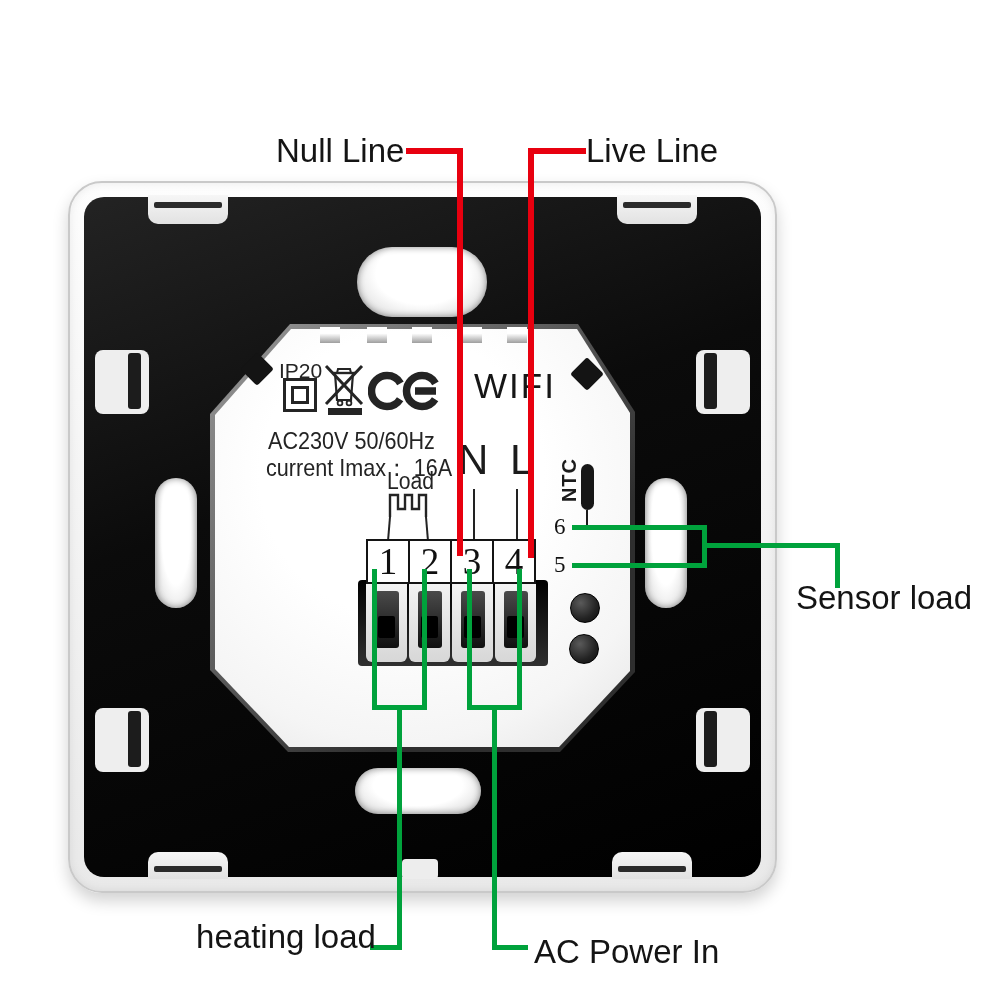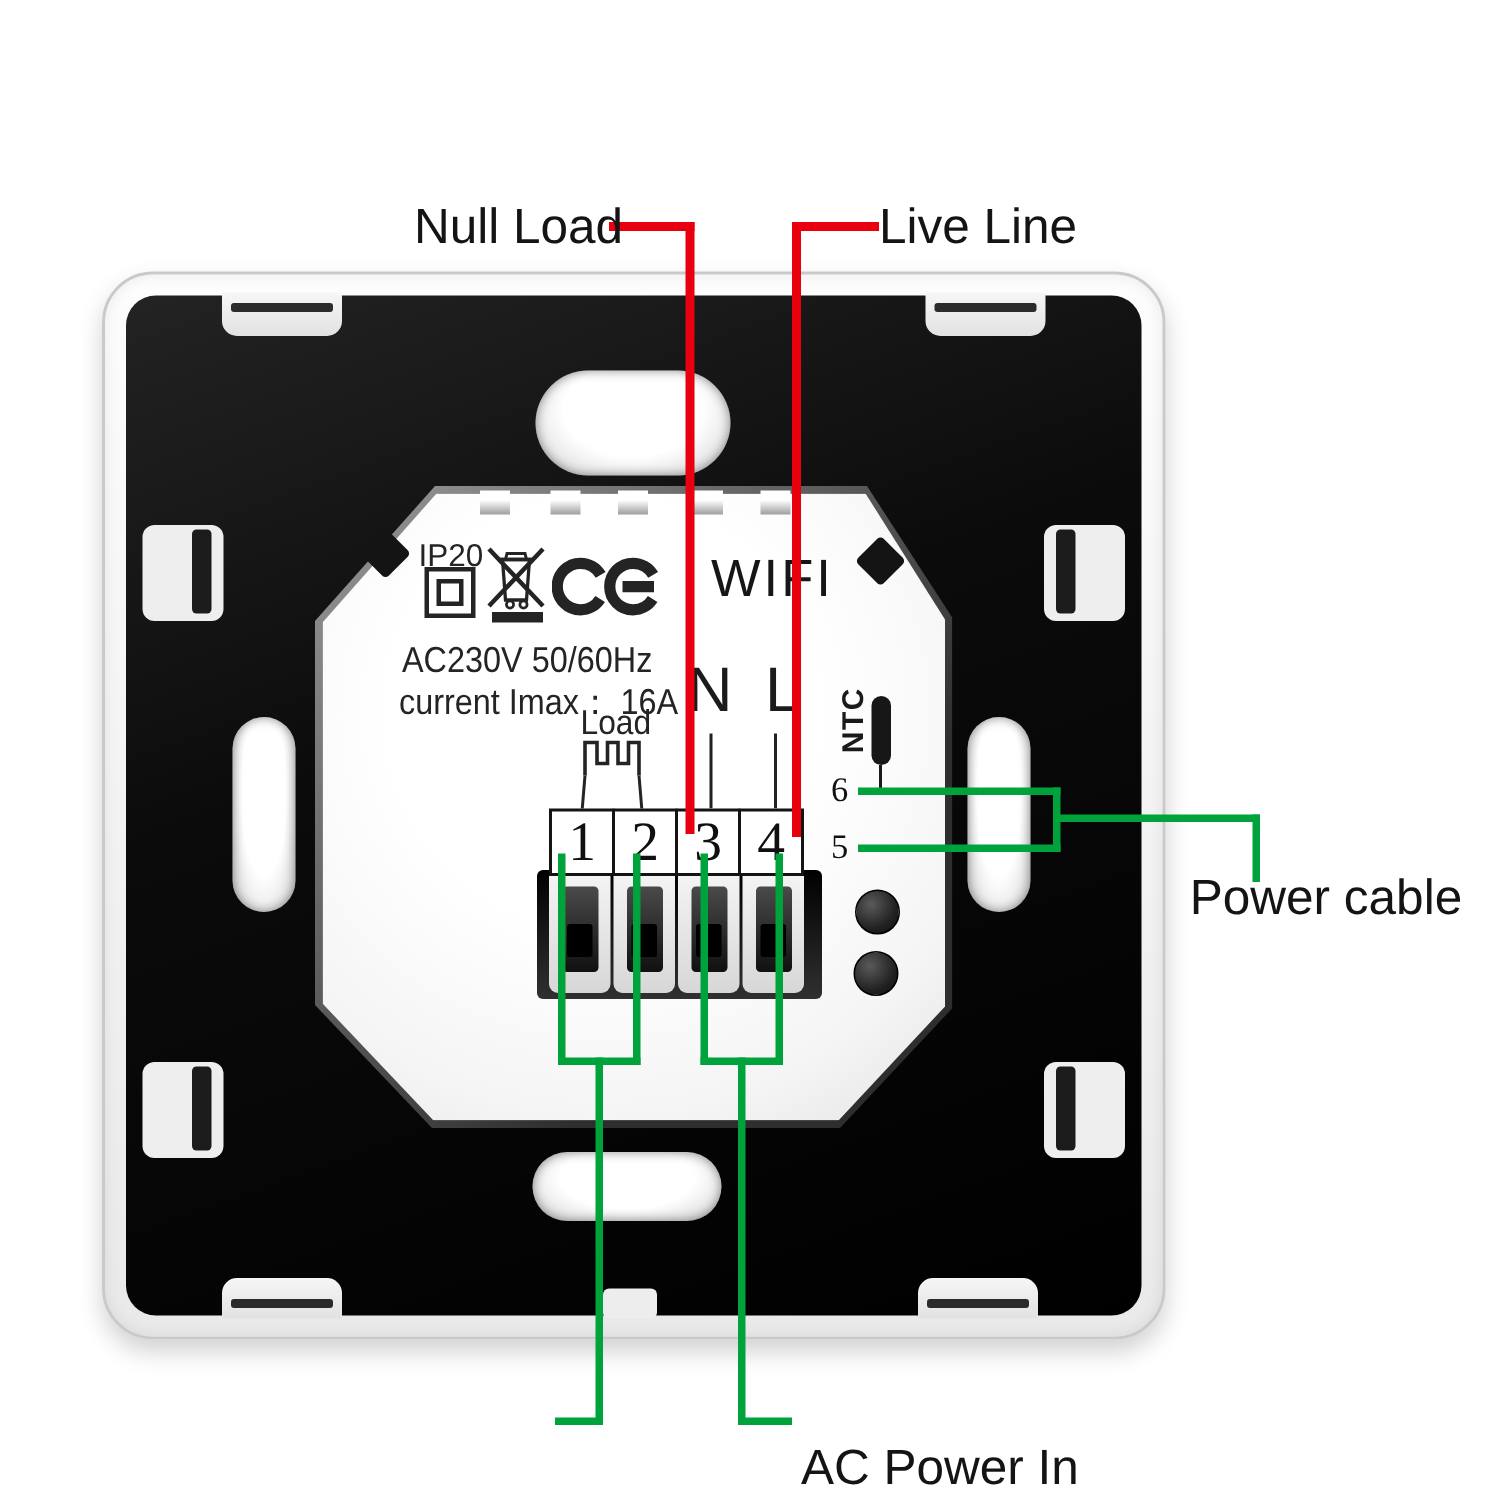--- a/index.html
+++ b/index.html
@@ -83,21 +83,21 @@
   .slot .blob{position:absolute;left:3px;top:25px;width:17px;height:22px;background:#000;border-radius:2px;}
   .screw{width:28px;height:28px;border-radius:50%;border:1px solid #000;
          background:radial-gradient(circle at 35% 32%,#5a5a5a,#232323 60%,#0c0c0c);}
 </style>
 </head>
 <body>
 
 <div class="stage">
 
 
-  <div class="abs lbl" style="left:276px;top:133px;">Null Load</div>
+  <div class="abs lbl" style="left:276px;top:133px;">Null Line</div>
   <div class="abs lbl" style="left:586px;top:133px;">Live Line</div>
 
   <div class="abs device">
     <div class="abs frame"></div>
     <div class="abs panel"></div>
 
     <div class="abs tab top" style="left:80px;top:14px;width:80px;height:29px;">
         <div class="seam" style="top:7px;"></div>
       </div>
     <div class="abs tab top" style="left:549px;top:14px;width:80px;height:29px;">
@@ -243,19 +243,20 @@
   <div class="abs green" style="left:492px;top:705px;width:5px;height:245px;"></div>
   <div class="abs green" style="left:492px;top:945px;width:36px;height:5px;"></div>
 
   <div class="abs green" style="left:572px;top:525px;width:135px;height:5px;"></div>
   <div class="abs green" style="left:572px;top:563px;width:135px;height:5px;"></div>
   <div class="abs green" style="left:702px;top:525px;width:5px;height:43px;"></div>
   <div class="abs green" style="left:702px;top:543px;width:138px;height:5px;"></div>
   <div class="abs green" style="left:835px;top:543px;width:5px;height:45px;"></div>
 
   <div class="abs lbl center" style="left:772px;top:580px;width:224px;">
-    <div>Power cable</div>
+    <div>Sensor load</div>
   </div>
   <div class="abs lbl center" style="left:190px;top:919px;width:192px;">
+    <div>heating load</div>
   </div>
-  <div class="abs lbl" style="left:534px;top:960px;">AC Power In</div>
+  <div class="abs lbl" style="left:534px;top:934px;">AC Power In</div>
 
 </div>
 
 </body></html>

